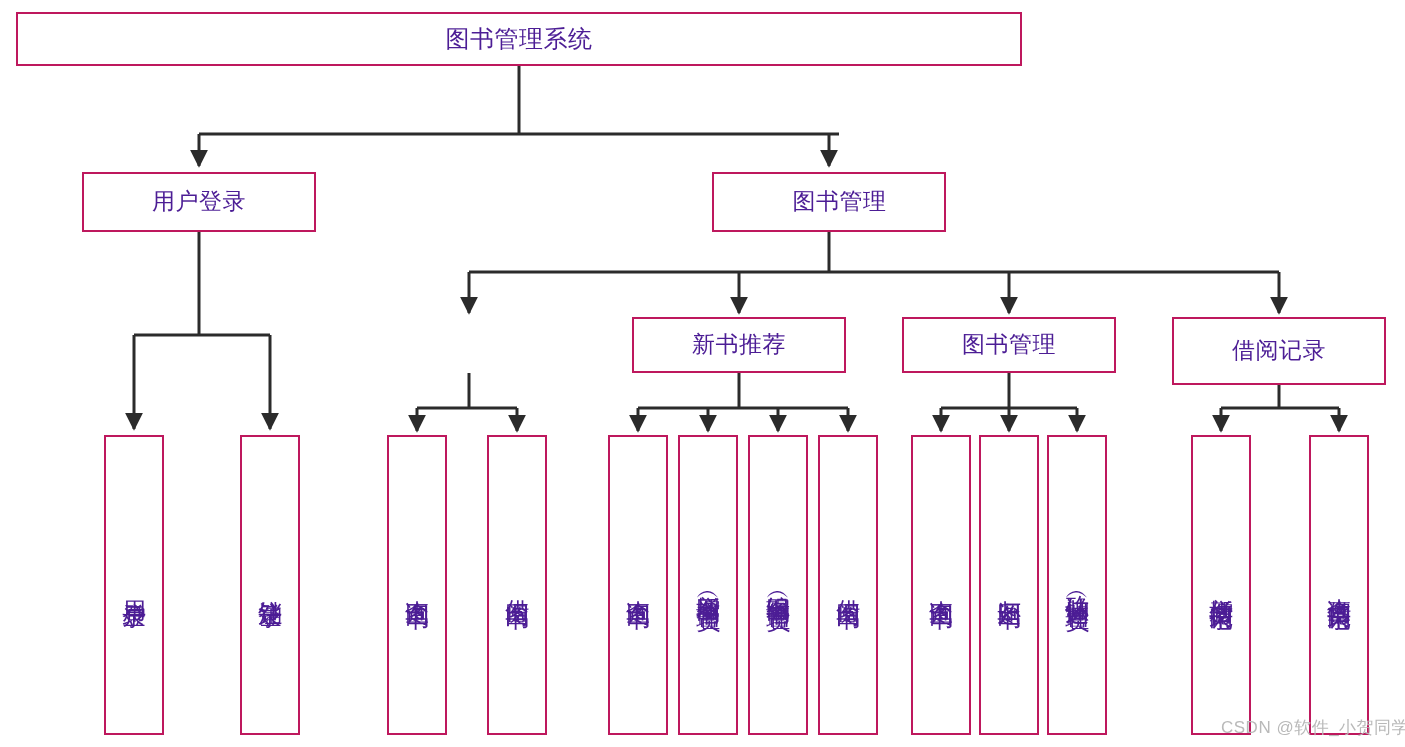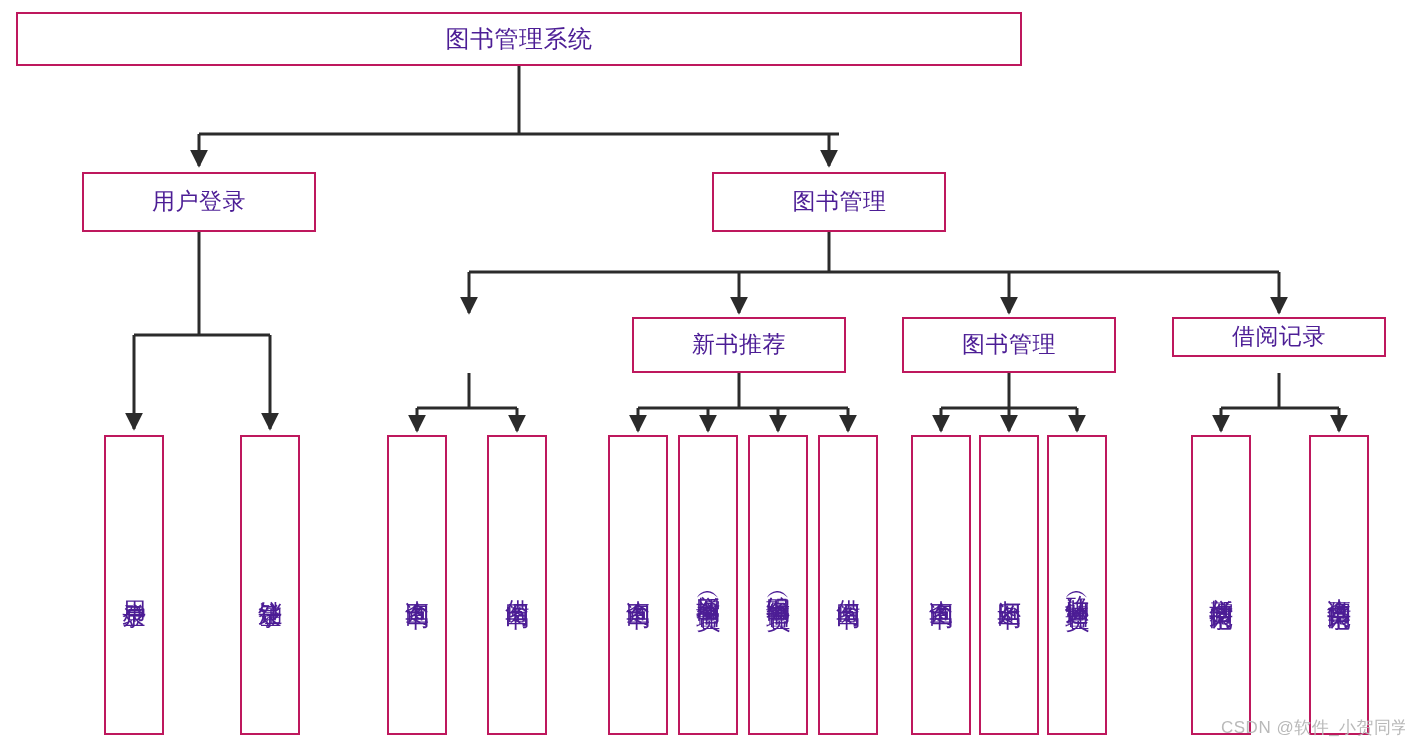--- a/index.html
+++ b/index.html
@@ -137,21 +137,21 @@
   <div class="node horiz" style="left:712px; top:172px; width:234px; height:60px;padding-left:21px;">
     <span class="node-label">图书管理</span>
   </div>
 
   <div class="node horiz" style="left:632px; top:317px; width:214px; height:56px;">
     <span class="node-label">新书推荐</span>
   </div>
   <div class="node horiz" style="left:902px; top:317px; width:214px; height:56px;">
     <span class="node-label">图书管理</span>
   </div>
-  <div class="node horiz" style="left:1172px; top:317px; width:214px; height:40px;">
+  <div class="node horiz" style="left:1172px; top:317px; width:214px; height:68px;">
     <span class="node-label">借阅记录</span>
   </div>
 
   <div class="node leaf" style="left:104px; top:435px; width:60px; height:300px;">
     <span class="node-label">用户登录</span>
   </div>
   <div class="node leaf" style="left:240px; top:435px; width:60px; height:300px;">
     <span class="node-label">注销登录</span>
   </div>
 

